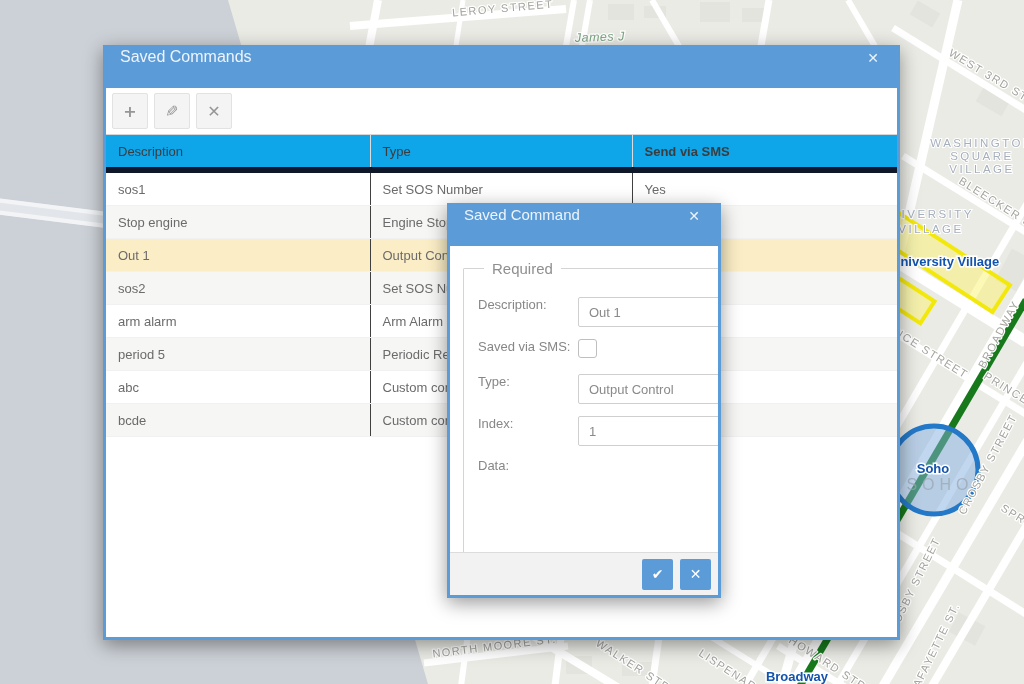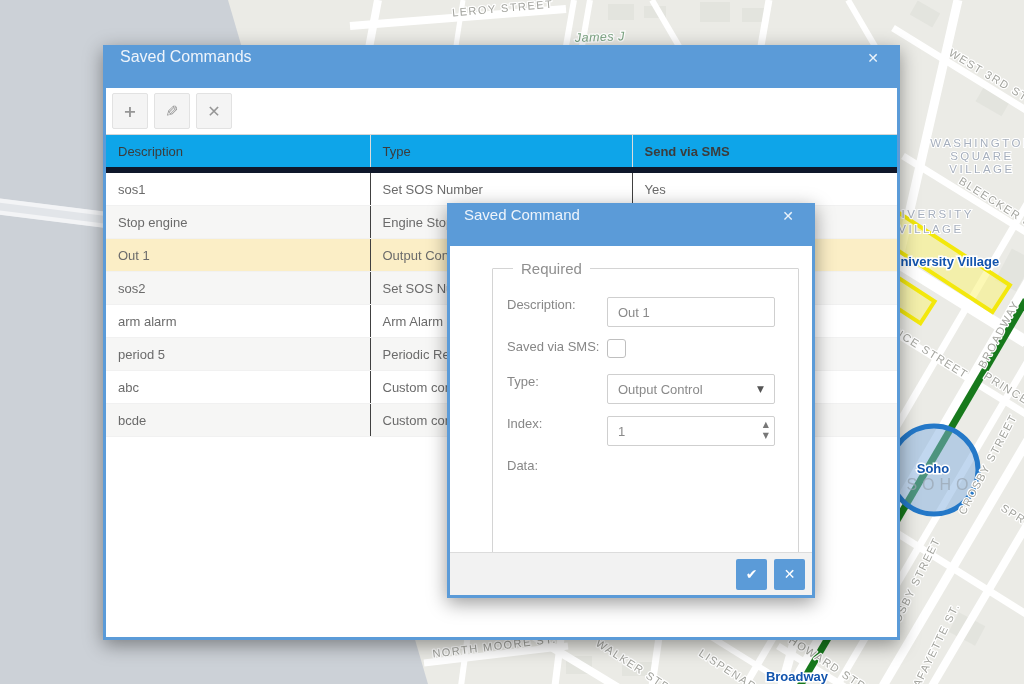--- a/index.html
+++ b/index.html
@@ -13,21 +13,21 @@
   .st{fill:#a2a39d;font-size:11px;letter-spacing:1.5px;paint-order:stroke;stroke:#ffffff;stroke-width:2.5px;stroke-linejoin:round;}
   .park{fill:#7da583;font-size:12.5px;font-style:italic;letter-spacing:.5px;paint-order:stroke;stroke:#fff;stroke-width:2.5px;}
   .area{fill:#a6afbd;font-size:11.5px;letter-spacing:2.5px;text-anchor:middle;paint-order:stroke;stroke:#fff;stroke-width:2px;}
   .district{fill:#9aa7b4;font-size:16px;letter-spacing:5px;text-anchor:middle;opacity:.75;}
   .poi{fill:#1254ad;font-size:13px;font-weight:bold;paint-order:stroke;stroke:#fff;stroke-width:3px;}
 
   
   .dialog{position:absolute;background:#fff;border:3px solid #5b9bd8;box-sizing:border-box;
           box-shadow:0 5px 18px rgba(0,0,0,.4);display:flex;flex-direction:column;}
   #dlg-commands{left:103px;top:45px;width:797px;height:595px;z-index:10;}
-  #dlg-command{left:447px;top:203px;width:368px;height:395px;z-index:20;}
+  #dlg-command{left:447px;top:203px;width:274px;height:395px;z-index:20;}
   .dlg-header{background:#5b9bd8;color:#eef4fb;display:flex;align-items:flex-start;flex:0 0 40px;padding:0 14px;}
   .dlg-title{font-size:16px;flex:1;}
   #dlg-command .dlg-title{font-size:15px;}
   .dlg-close{color:rgba(255,255,255,.88);font-family:"DejaVu Sans",sans-serif;font-size:14px;font-weight:bold;cursor:pointer;padding:2px 4px;}
 
   
   .toolbar{flex:0 0 46px;display:flex;align-items:center;padding:0 6px;border-bottom:1px solid #d6d6d6;}
   .tool-btn{width:34px;height:34px;margin-right:6px;background:#f4f4f4;border:1px solid #e2e2e2;border-radius:2px;
             display:flex;align-items:center;justify-content:center;color:#969696;
             font-family:"DejaVu Sans",sans-serif;font-size:16px;font-weight:bold;cursor:pointer;}
@@ -39,21 +39,21 @@
   table.cmds th{height:32px;text-align:left;font-weight:normal;color:#3c3c3c;padding:0 0 0 12px;
                 border-bottom:6px solid #0f172a;border-right:1px solid #dcdcdc;background:#0ea5e9;}
   table.cmds th:last-child{border-right:none;font-weight:bold;}
   table.cmds td{height:32px;color:#6b6b6b;padding:0 0 0 12px;border-right:1px solid #404040;
                 border-bottom:1px solid #f1f1f1;white-space:nowrap;overflow:hidden;}
   table.cmds td:last-child{border-right:none;}
   tr.alt td{background:#f6f6f5;}
   tr.sel td{background:#fbeec6;}
 
   
-  .dlg-body{flex:1;overflow:hidden;padding-left:29px;}
+  .dlg-body{flex:1;overflow:hidden;}
   fieldset.req{margin:14px 13px 0;padding:20px 14px 26px;border:1px solid #d4d4d4;border-radius:1px;}
   fieldset.req legend{color:#8f8f8f;font-size:15px;padding:0 8px;margin-left:6px;}
   .frow{display:flex;align-items:flex-start;margin-bottom:12px;}
   .frow:last-child{margin-bottom:0;flex-direction:column;}
   .flabel{flex:0 0 100px;font-size:13px;color:#878787;}
   .ctl{position:relative;width:168px;box-sizing:border-box;}
   .ctl input[type=text]{width:100%;height:30px;box-sizing:border-box;border:1px solid #cfcfcf;border-radius:2px;
         padding:0 10px;font-size:13px;color:#8a8a8a;font-family:inherit;background:#fff;outline:none;}
   .checkbox{width:17px;height:17px;border:1px solid #bfbfbf;border-radius:3px;background:#fff;cursor:pointer;}
   .select{height:30px;border:1px solid #cfcfcf;border-radius:2px;display:flex;align-items:center;

